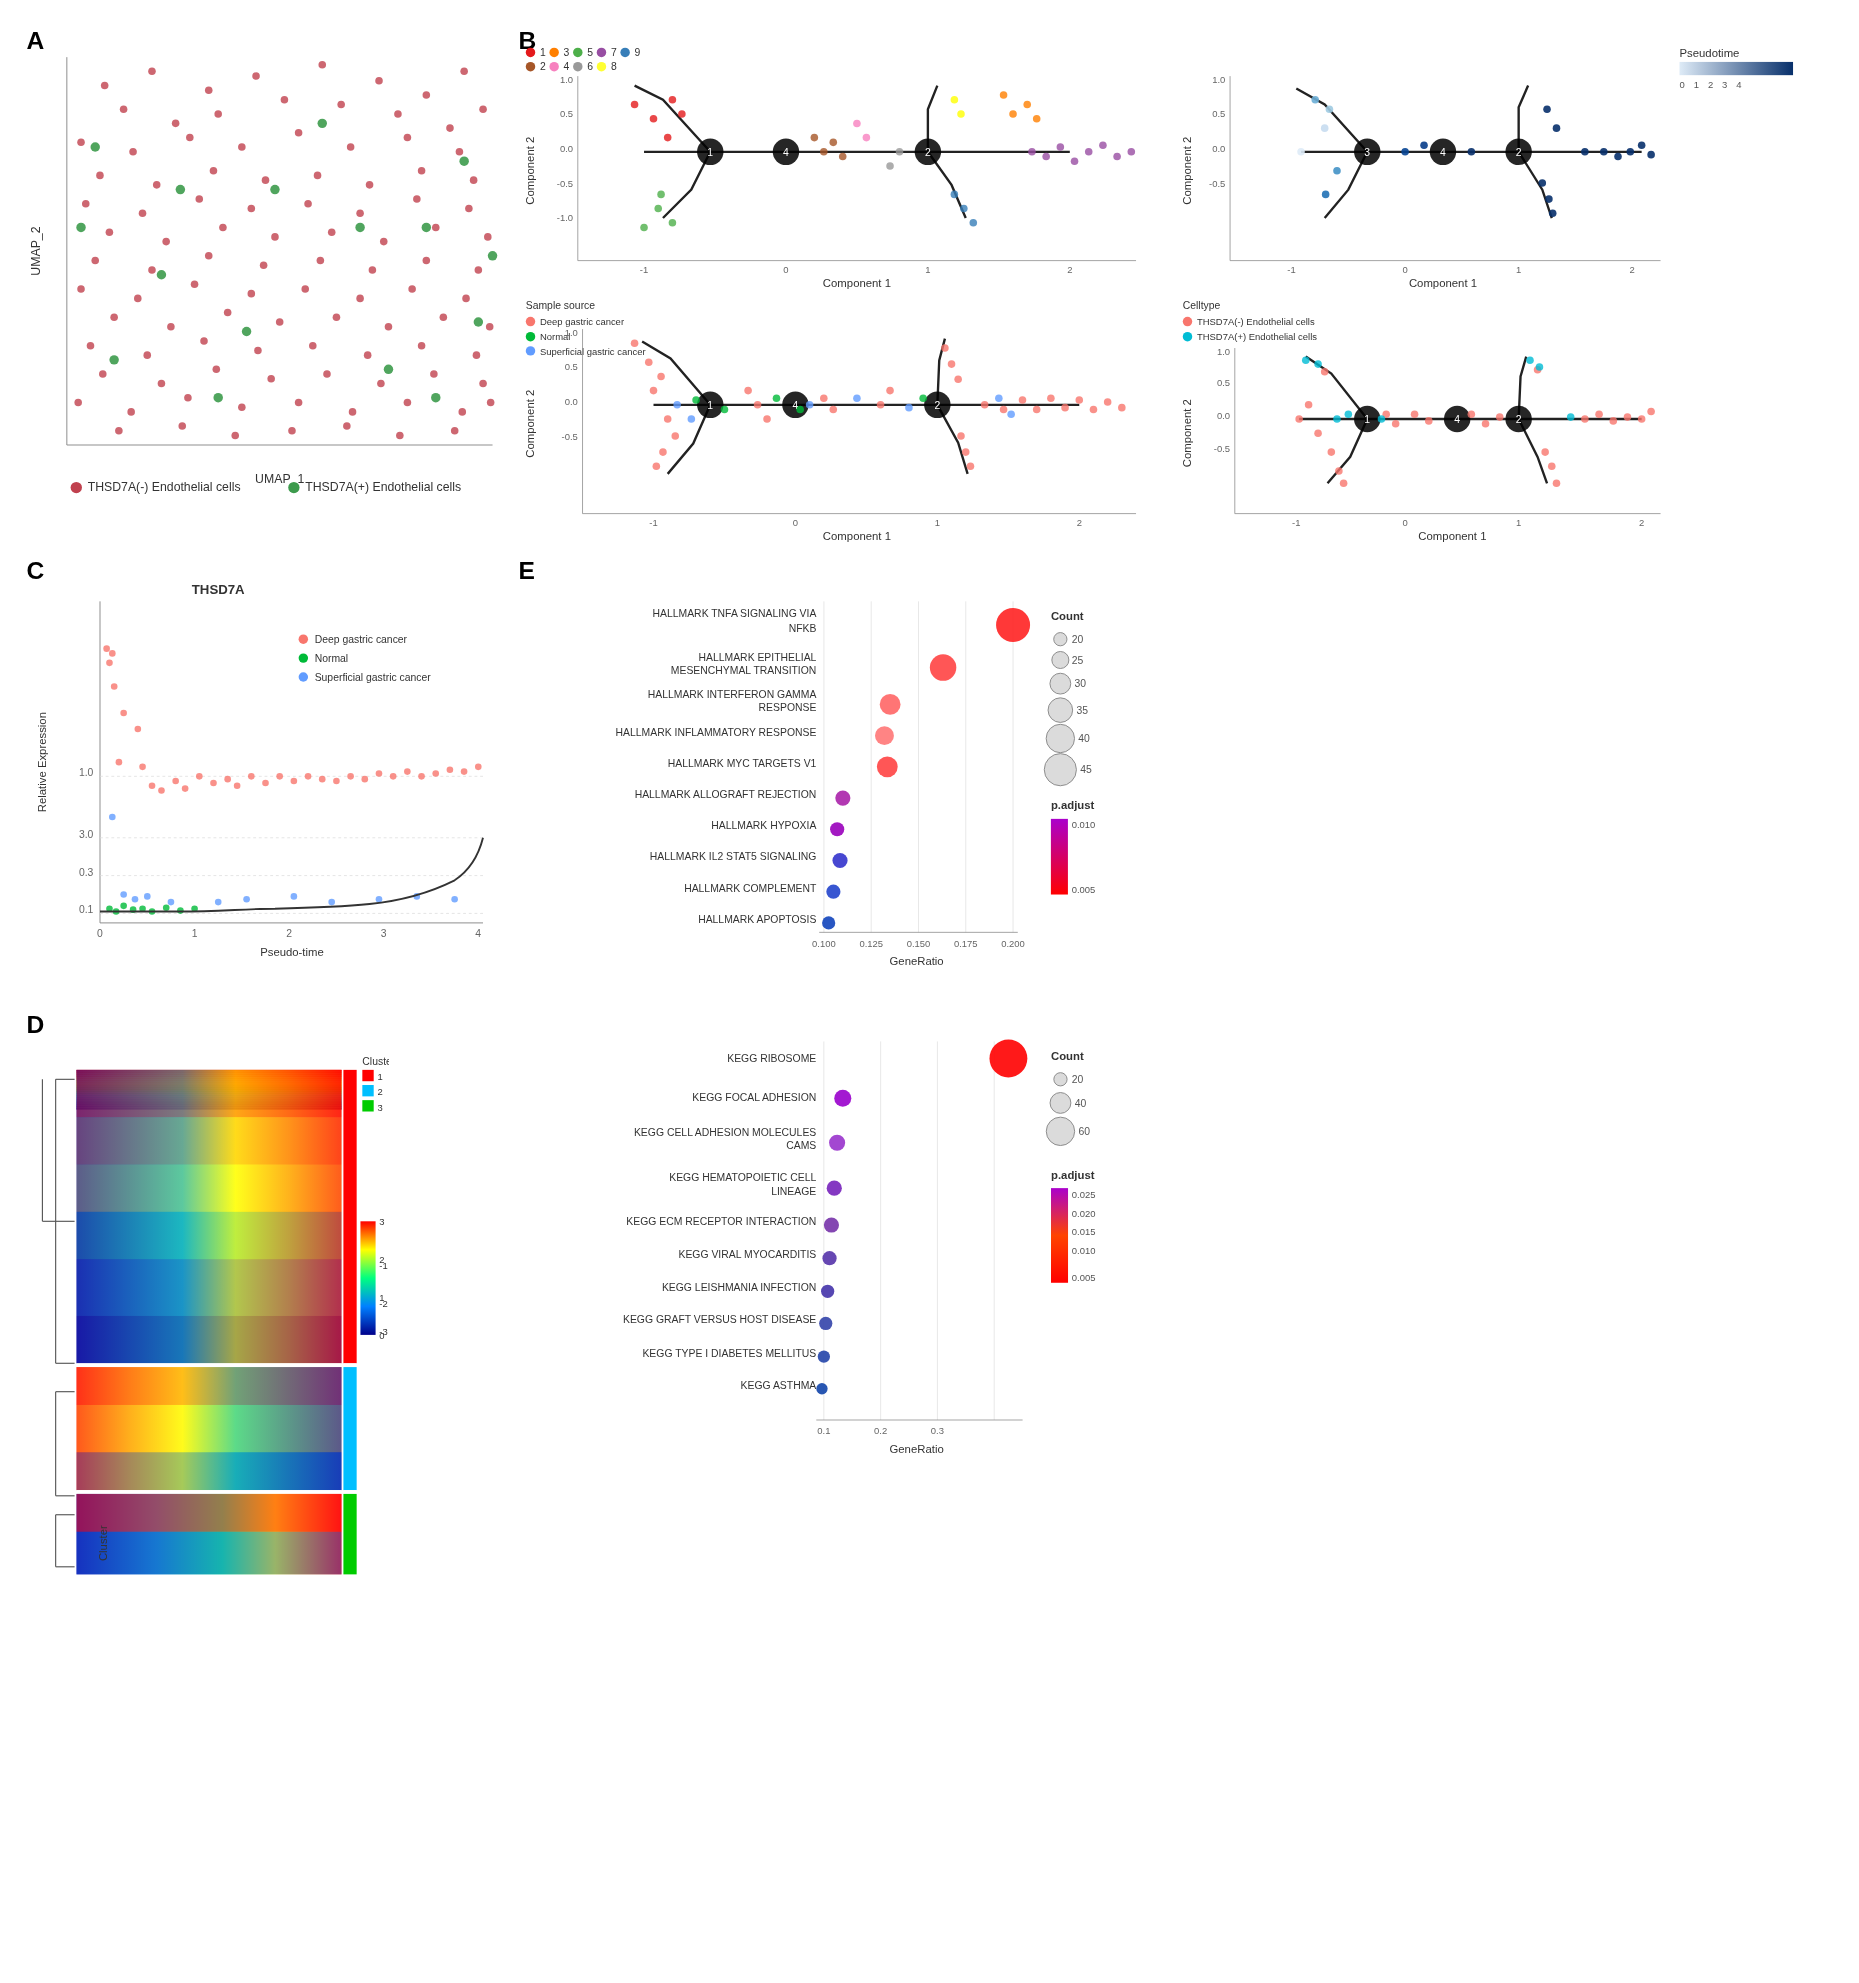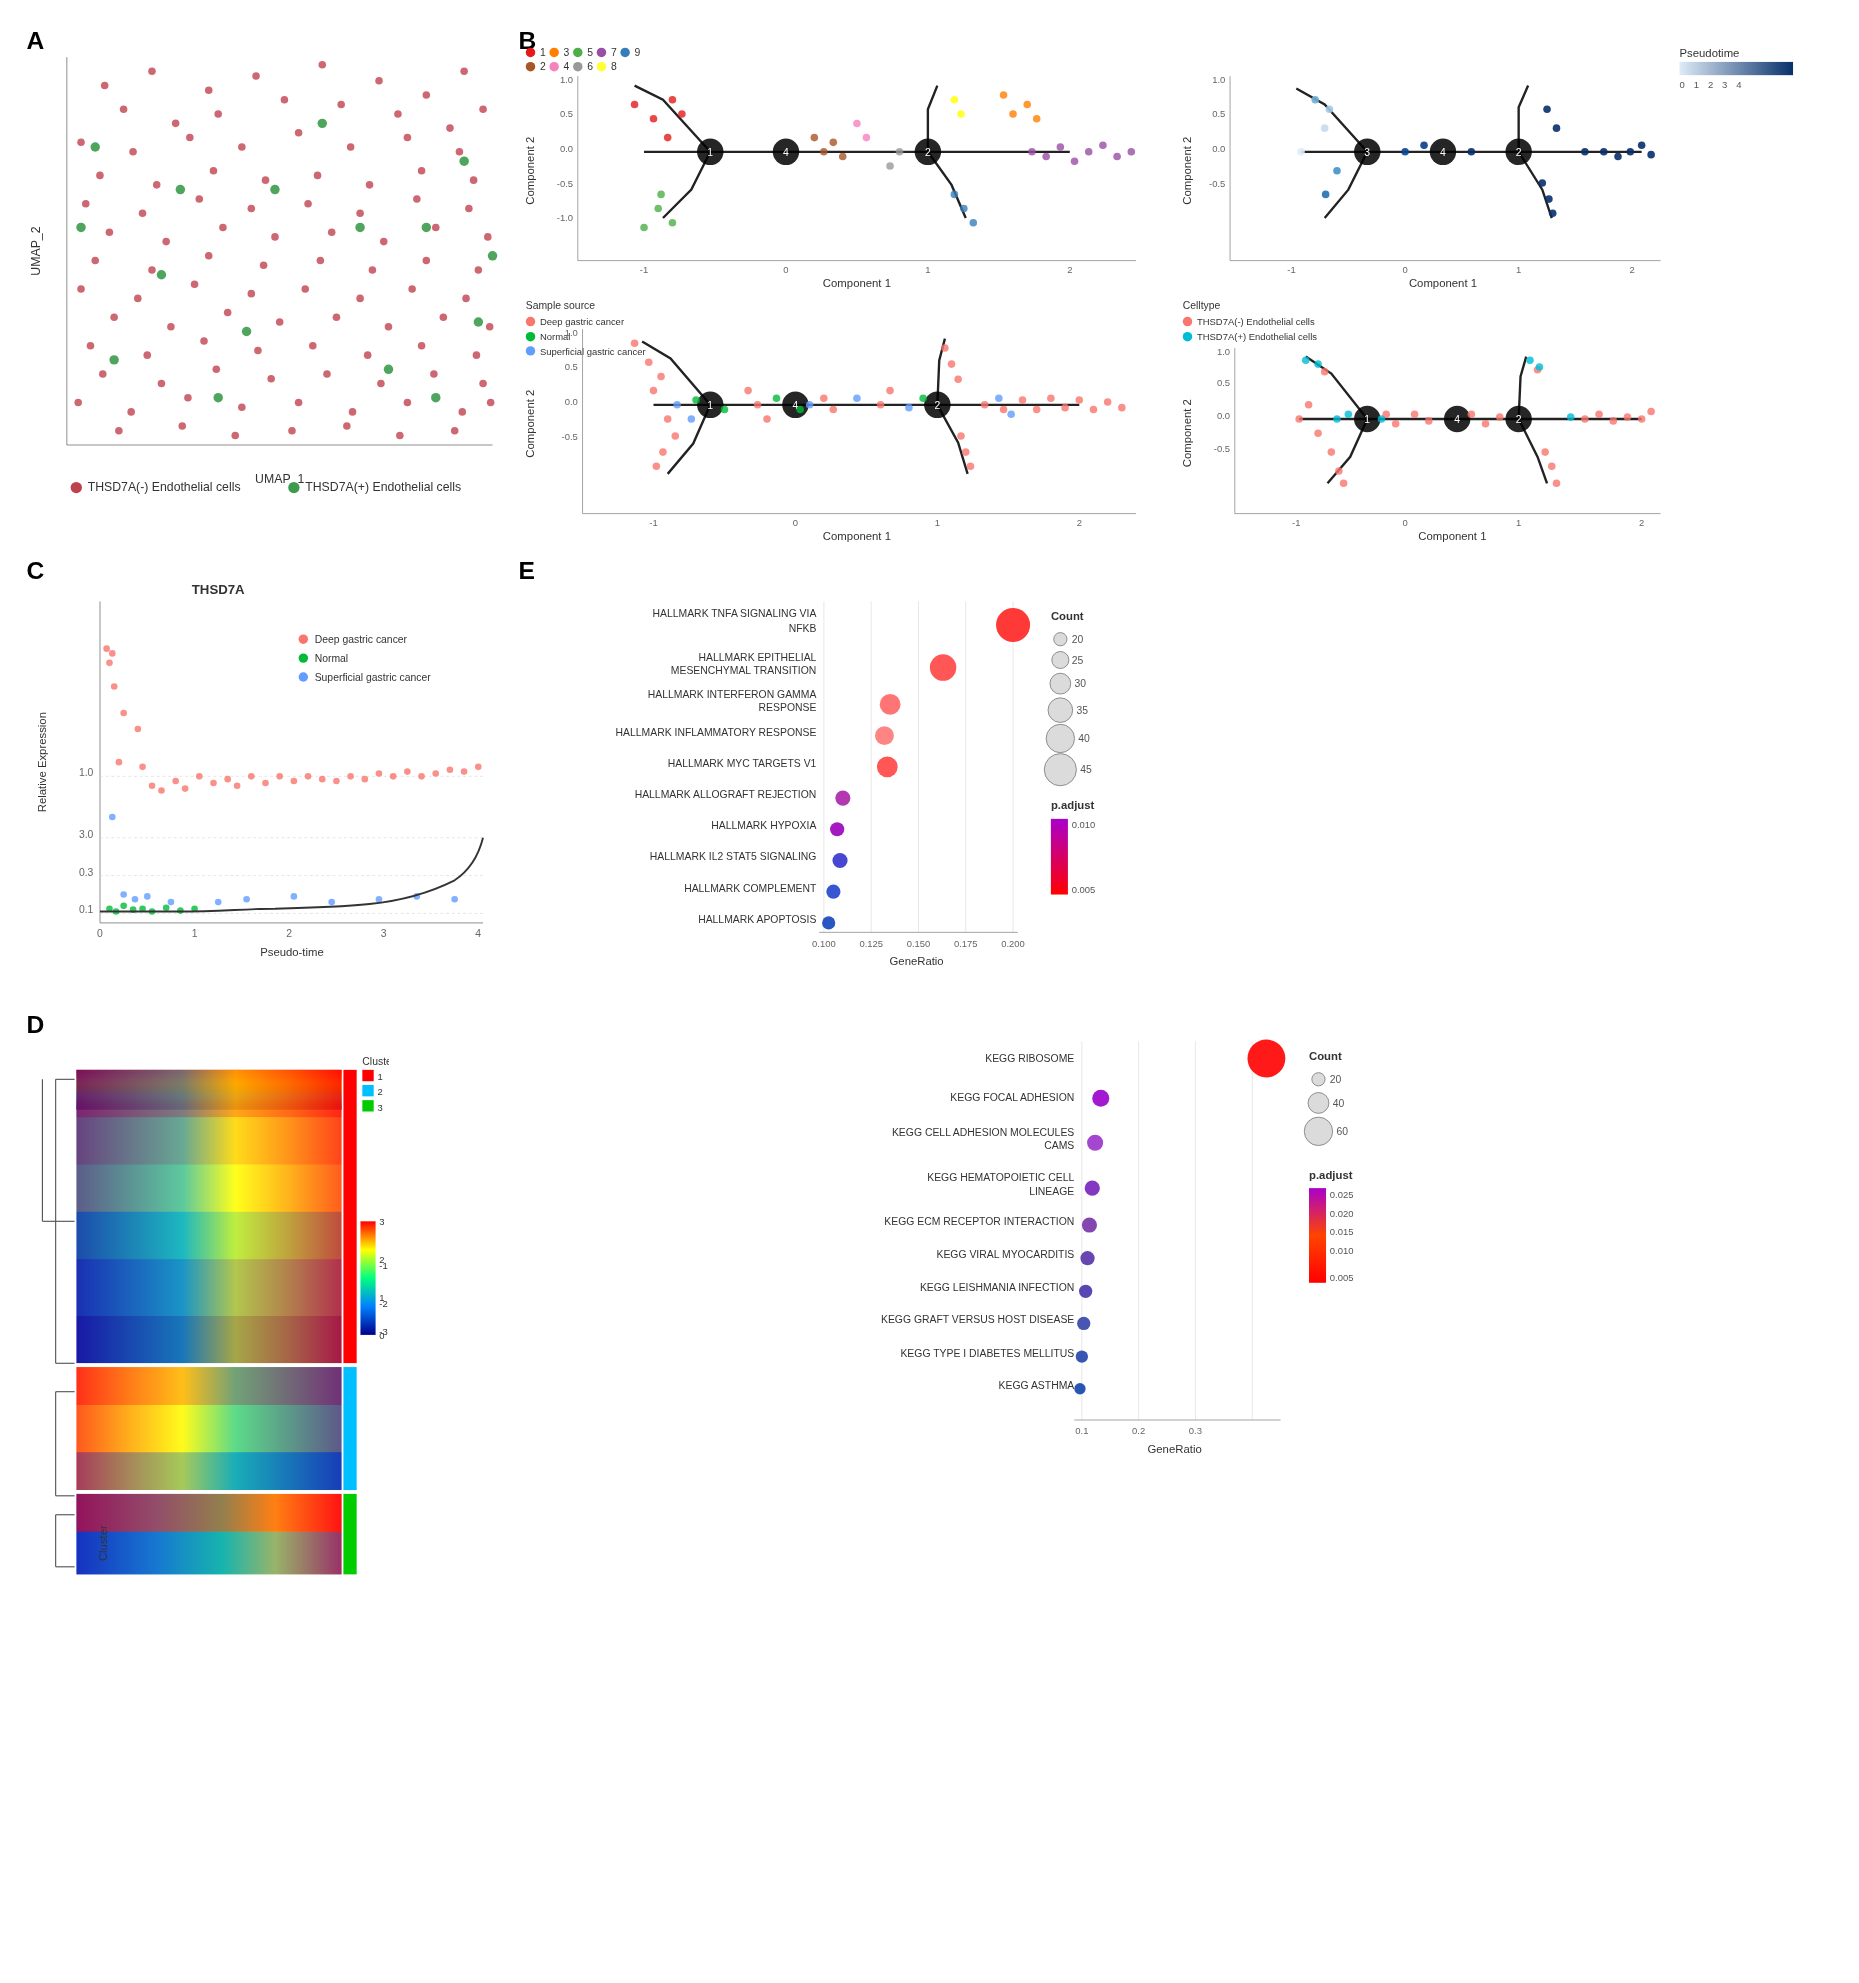--- a/index.html
+++ b/index.html
@@ -75,21 +75,20 @@
     .panel-e-top {
       grid-area: panelE_top;
       position: relative;
       padding: 9.5px;
     }
 
     .panel-e-bottom {
       grid-area: panelE_bottom;
       position: relative;
       padding: 9.5px;
-      text-align: center;
     }
 
     svg text {
       font-family: Arial, sans-serif;
     }
 
   </style>
 </head>
 <body>
 

